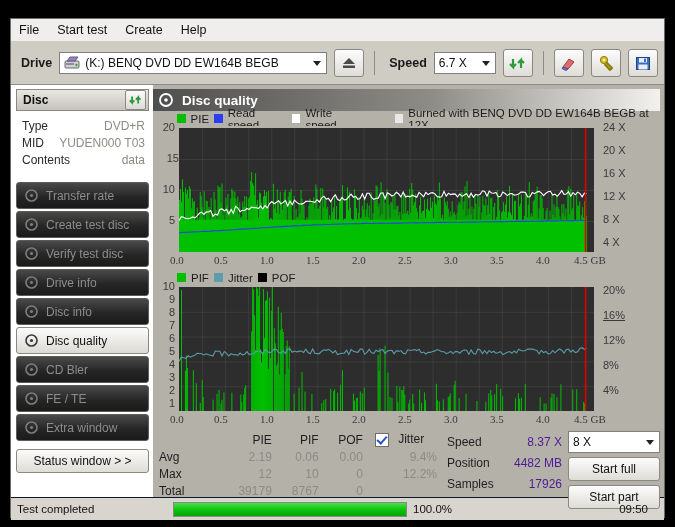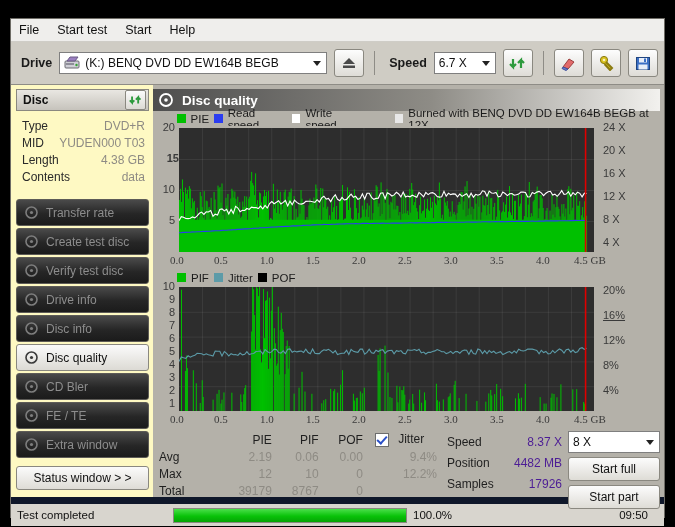--- a/index.html
+++ b/index.html
@@ -14,21 +14,21 @@
   .combo{height:22px;background:#fff;border:1px solid #7f7f7f;display:flex;align-items:center;
          font-size:12px;color:#111;padding:0 2px 0 4px;box-sizing:border-box;position:relative;}
   .combo .arrow{position:absolute;right:5px;top:8px;width:0;height:0;border-left:4px solid transparent;
         border-right:4px solid transparent;border-top:5px solid #222;}
   .drive-combo{width:268px;gap:5px;}
   .speed-combo{width:62px;}
   .btn3d{width:28px;height:26px;background:linear-gradient(#fdfdfd,#dedcd6);border:1px solid #8a8880;
          border-radius:3px;display:flex;align-items:center;justify-content:center;}
   .sep{width:1px;height:24px;background:#8e8c86;margin:0 3px;}
   .body{display:flex;height:calc(100% - 22px - 42px - 22px);}
-  .sidebar{width:167px;background:#fef9c3;padding:4px 4px 0 5px;box-sizing:border-box;}
+  .sidebar{width:167px;background:#ffffff;padding:4px 4px 0 5px;box-sizing:border-box;}
   .disc-head{height:22px;background:linear-gradient(#e9e7e2,#c6c3bc);border:1px solid #8a8880;
         display:flex;align-items:center;justify-content:space-between;padding:0 2px 0 6px;box-sizing:border-box;}
   .disc-head b{font-size:12px;color:#111;}
   .mini-btn{width:19px;height:18px;background:linear-gradient(#fbfbfb,#dcdad4);border:1px solid #8a8880;
         border-radius:2px;display:flex;align-items:center;justify-content:center;}
   .disc-info{padding:6px 4px 8px 6px;font-size:12px;}
   .row{display:flex;justify-content:space-between;align-items:center;height:17px;}
   .row .k{color:#2a2a2a;}
   .row .v{color:#8e8b84;}
   .label-row{display:flex;align-items:center;gap:4px;margin-top:2px;}
@@ -66,35 +66,35 @@
   .chk::after{content:"";position:absolute;left:3px;top:0px;width:4px;height:8px;border:solid #2b50c8;
       border-width:0 2px 2px 0;transform:rotate(42deg);}
   .rightinfo{flex:1;display:flex;padding-left:4px;}
   .ri-left{width:115px;}
   .ri-row{display:flex;justify-content:space-between;height:21px;align-items:center;}
   .ri-row .k{color:#1f1f1f;}
   .ri-row .v{color:#4c1d95;}
   .ri-right{width:92px;display:flex;flex-direction:column;gap:4px;padding-left:6px;}
   .btnwide{height:22px;background:linear-gradient(#fcfcfc,#dedcd6);border:1px solid #8a8880;border-radius:3px;
       display:flex;align-items:center;justify-content:center;font-size:12px;color:#111;}
-  .statusbar{height:22px;background:#d8d5ce;border-top:7px solid #0f172a;display:flex;align-items:center;font-size:11.5px;color:#111;}
+  .statusbar{height:22px;background:#d8d5ce;border-top:1px solid #0f172a;display:flex;align-items:center;font-size:11.5px;color:#111;}
   .sb-cell{height:16px;display:flex;align-items:center;padding:0 6px;}
   .pbar{width:232px;height:13px;background:#cfccc4;border:1px solid #8a8880;position:relative;overflow:hidden;}
   .pfill{height:100%;background:linear-gradient(#4ae04a,#09c209 55%,#06a406);}
   svg{display:block;}
 </style>
 </head>
 <body>
 
 <div class="app">
 
   <div class="menubar">
     <span>File</span>
     <span>Start test</span>
-    <span>Start</span>
+    <span>Create</span>
     <span>Help</span>
   </div>
 
   <div class="toolbar">
     <span class="tb-label">Drive</span>
     <div class="combo drive-combo">
       <svg width="16" height="15" viewBox="0 0 16 15">
         <rect x="1" y="5" width="14" height="7" rx="1" fill="#cfcfd6" stroke="#6a6a72"></rect>
         <rect x="2" y="7" width="8" height="2" fill="#8e8e99"></rect>
         <circle cx="12.5" cy="9" r="1.2" fill="#34a434"></circle>
@@ -160,24 +160,20 @@
       <div class="disc-info">
         <div class="row">
           <span class="k">Type</span>
           <span class="v">DVD+R</span>
         </div>
         <div class="row">
           <span class="k">MID</span>
           <span class="v">YUDEN000 T03</span>
         </div>
         <div class="row">
-          <span class="k">Length</span>
-          <span class="v">4.38 GB</span>
-        </div>
-        <div class="row">
           <span class="k">Contents</span>
           <span class="v">data</span>
         </div>
       </div>
 
       <div class="navlist">
         <div class="navbtn">
           <svg width="14" height="13" viewBox="0 0 14 13">
             <circle cx="6.5" cy="6.5" r="5.5" fill="none" stroke="#7d7d7d" stroke-width="1.6"></circle>
             <circle cx="6.5" cy="6.5" r="1.6" fill="#7d7d7d"></circle>
@@ -260,21 +256,21 @@
         <span>Read speed</span>
         <span class="sw" style="background:#ffffff"></span>
         <span>Write speed</span>
         <span class="gap"></span>
         <span class="sw" style="background:#e8e8e8"></span>
         <span>Burned with BENQ DVD DD EW164B BEGB at 12X</span>
       </div>
 
       <div class="chart" style="height:140px;">
         <div class="ylab" style="left:0;top:-5px;width:22px;">20</div>
-        <div class="ylab" style="left:4px;top:26px;width:22px;font-weight:bold;">15</div>
+        <div class="ylab" style="left:4px;top:26px;width:22px;">15</div>
         <div class="ylab" style="left:0;top:57px;width:22px;">10</div>
         <div class="ylab" style="left:0;top:88px;width:22px;">5</div>
 
         <div class="plot" id="plot1" style="position:absolute;left:26px;top:2px;width:415px;height:124px;">
           <svg width="415" height="124" viewBox="0 0 415 124" preserveAspectRatio="none" id="svg1">
               <rect x="0" y="0" width="415" height="124" fill="#2d2d2d"></rect>
               <rect x="23.055555555555554" y="0" width="1" height="124" fill="#ffffff" opacity="0.07"></rect>
               <rect x="46.11111111111111" y="0" width="1" height="124" fill="#ffffff" opacity="0.07"></rect>
               <rect x="69.16666666666666" y="0" width="1" height="124" fill="#ffffff" opacity="0.07"></rect>
               <rect x="92.22222222222221" y="0" width="1" height="124" fill="#ffffff" opacity="0.07"></rect>

